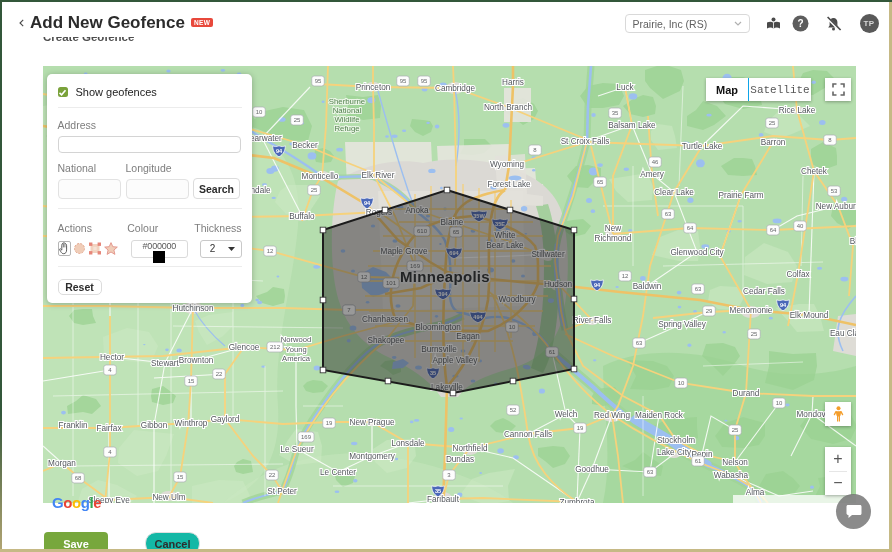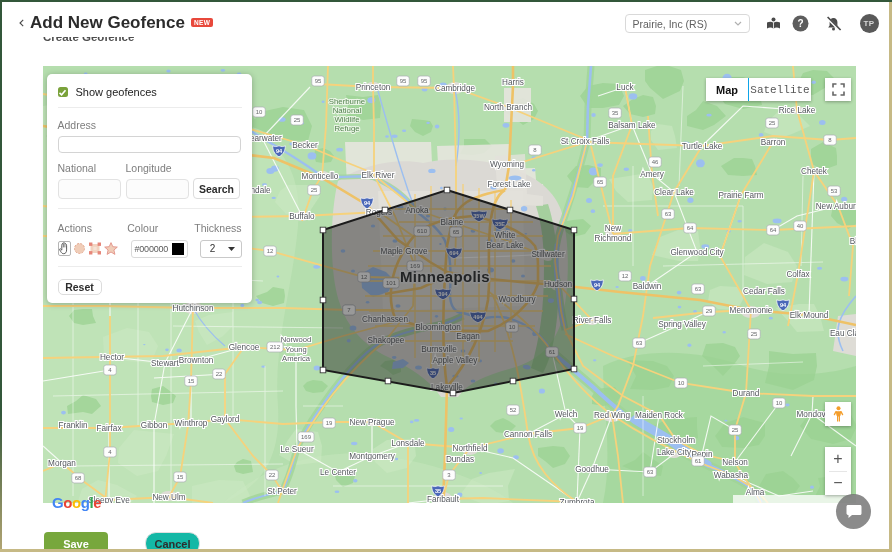--- a/index.html
+++ b/index.html
@@ -52,21 +52,21 @@
   .inp-small { width:63px; height:20px; background:#fcfcfc; border:1px solid #e2e2e2; }
   .latlon-col .p-label { margin-bottom:5px; }
   .gap1 { width:5px; }
   .btn-search { margin-left:4.5px; height:21px; width:47px; background:#fff; border:1px solid #dcdcdc; border-radius:4px; font-weight:bold; font-size:10.5px; color:#2c2c2c; display:flex; align-items:center; justify-content:center; }
   .act-row-labels { display:flex; margin:13px 10.5px 0 10.5px; }
   .lbl-actions { width:74px; }
   .lbl-colour { width:71px; }
   .act-row { display:flex; margin:6px 10.5px 0 10.5px; align-items:center; height:18px; }
   .tool-hand { width:13px; height:15px; border:1px solid #b5b5b5; border-radius:2px; background:#fff; display:flex; align-items:center; justify-content:center; }
   .tool { margin-left:2px; display:flex; align-items:center; }
-  .colour-box { margin-left:13px; width:58px; height:18px; border:1px solid #dadada; border-radius:3px; display:flex; align-items:center; padding:0 3px; }
+  .colour-box { margin-left:13px; width:58px; height:18px; border:1px solid #dadada; border-radius:3px; display:flex; align-items:center; padding:0 3px;flex-direction:column; }
   .colour-box span.cval { font-size:9px; color:#5a5a5a; flex:1; letter-spacing:-.2px; }
   .swatch { width:12px; height:12px; background:#000; flex:none; }
   .thick-box { margin-left:11.5px; width:42px; height:18px; border:1px solid #c9c9c9; border-radius:3px; display:flex; align-items:center; padding:0 5px; background:#fff; }
   .thick-box span { flex:1; font-size:10px; color:#333; padding-left:4px; }
   .btn-reset { margin:12px 0 0 10.5px; width:44px; height:16px; background:#fff; border:1px solid #dcdcdc; border-radius:5px; font-weight:bold; font-size:10.5px; color:#2c2c2c; display:flex; align-items:center; justify-content:center; }
 
   
   .maptype { position:absolute; left:663px; top:12px; height:23px; display:flex; box-shadow:0 1px 3px rgba(0,0,0,.3); z-index:6; }
   .maptype .mt { background:#fff; font-size:11px; display:flex; align-items:center; justify-content:center; }
   .mt-map { width:43px; font-weight:bold; color:#111; border-right:1px solid #0ea5e9; }

